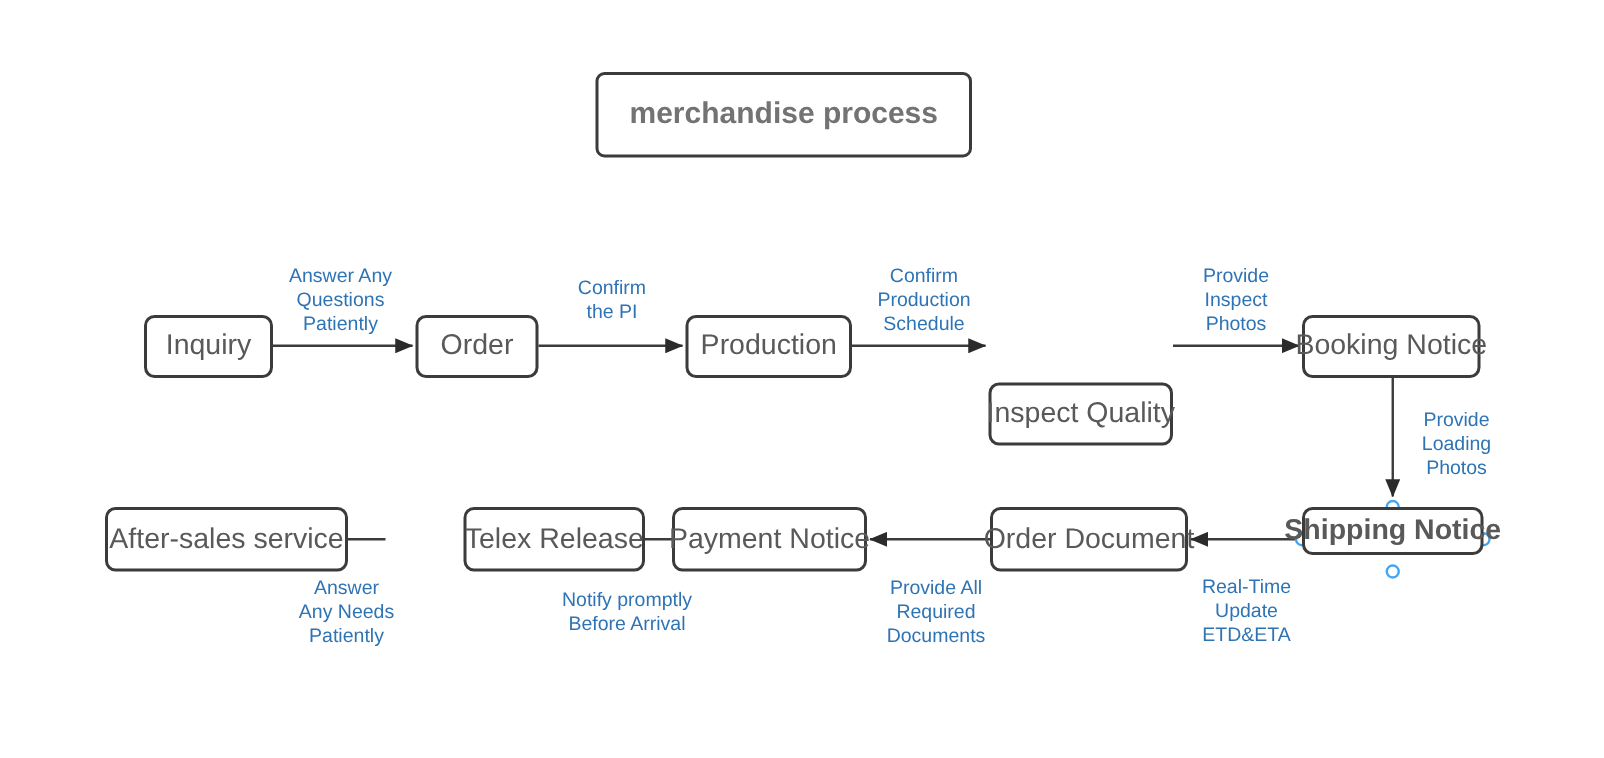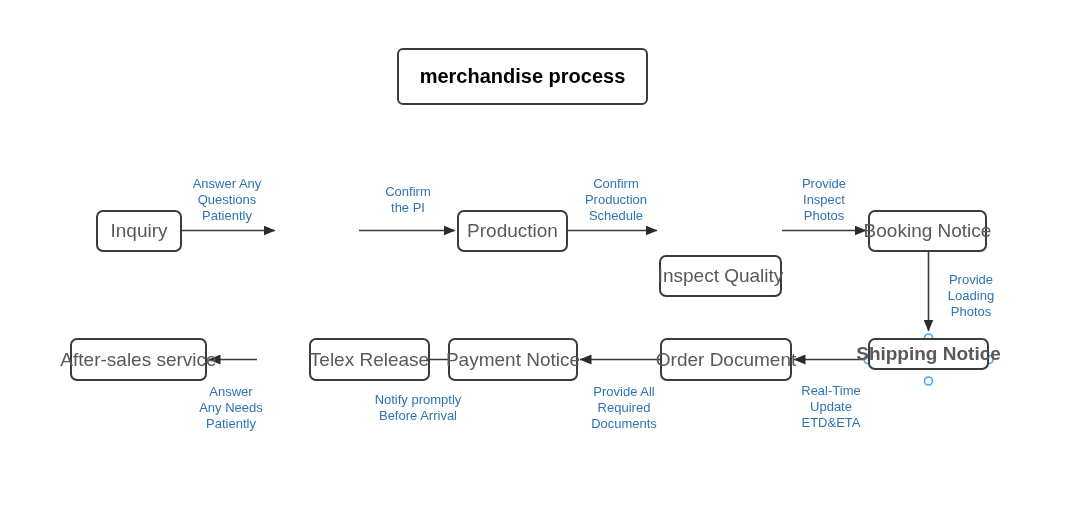--- a/index.html
+++ b/index.html
@@ -28,21 +28,21 @@
     text-align:center;
     white-space:nowrap;
   }
   .title-box{
     position:absolute;
     box-sizing:border-box;
     left:397px; top:48px; width:251px; height:57px;
     border:2px solid #3b3b3b;
     border-radius:6px;
     background:#ffffff;
-    color:#000000;
+    color:#737373;
     font-size:20px;
     font-weight:700;
     display:flex;
     align-items:center;
     justify-content:center;
   }
   .edge-label{
     position:absolute;
     width:160px;
     color:#2e74b5;
@@ -50,21 +50,21 @@
     line-height:16px;
     text-align:center;
     white-space:pre-line;
   }
   
   #n-inquiry        {left:96px;  top:210px; width:86px;  height:42px;}
   #n-order          {left:277px; top:210px; width:82px;  height:42px;}
   #n-production     {left:457px; top:210px; width:111px; height:42px;}
   #n-inspect-quality{left:659px; top:210px; width:123px; height:42px;margin-top:45px;}
   #n-booking-notice {left:868px; top:210px; width:119px; height:42px;}
-  #n-after-sales    {left:70px;  top:338px; width:137px; height:43px;}
+  #n-after-sales    {left:70px;  top:338px; width:162px; height:43px;}
   #n-telex-release  {left:261px; top:338px; width:121px; height:43px;margin-left:48px;}
   #n-payment-notice {left:448px; top:338px; width:130px; height:43px;}
   #n-order-document {left:660px; top:338px; width:132px; height:43px;}
   #n-shipping-notice{left:868px; top:338px; width:121px; height:32px;font-weight:bold;}
   
   #l-1{left:147px; top:176px;text-align:center;}
   #l-2{left:328px; top:184px;}
   #l-3{left:536px; top:176px;}
   #l-4{left:744px; top:176px;}
   #l-5{left:891px; top:272px;}
@@ -102,20 +102,21 @@
     <circle cx="928.5" cy="381" r="4" fill="#ffffff" stroke="#42a5f5" stroke-width="1.6"></circle>
     <circle cx="868" cy="359.5" r="4" fill="#ffffff" stroke="#42a5f5" stroke-width="1.6"></circle>
     <circle cx="989" cy="359.5" r="4" fill="#ffffff" stroke="#42a5f5" stroke-width="1.6"></circle>
   </svg>
 
   <div class="title-box">
     <span>merchandise process</span>
   </div>
 
   <div class="node" id="n-inquiry">Inquiry</div>
+  <div class="node" id="n-order">Order</div>
   <div class="node" id="n-production">Production</div>
   <div class="node" id="n-inspect-quality">Inspect Quality</div>
   <div class="node" id="n-booking-notice">Booking Notice</div>
 
   <div class="node" id="n-after-sales">After-sales service</div>
   <div class="node" id="n-telex-release">Telex Release</div>
   <div class="node" id="n-order-document">Order Document</div>
   <div class="node" id="n-payment-notice">Payment Notice</div>
   <div class="node" id="n-shipping-notice">Shipping Notice</div>
 

